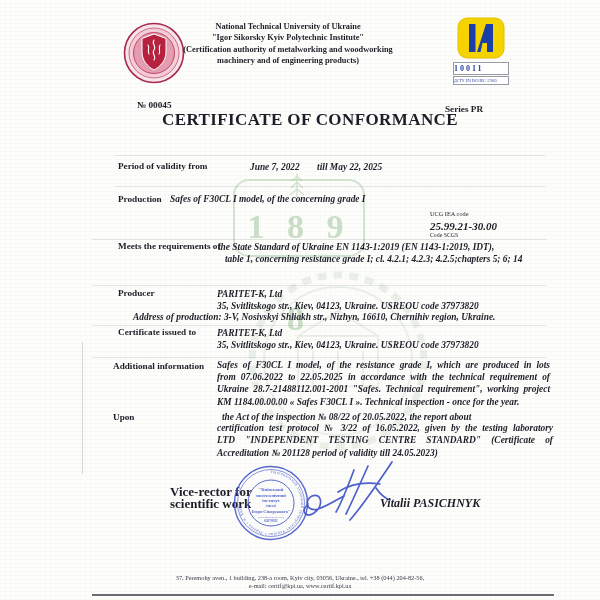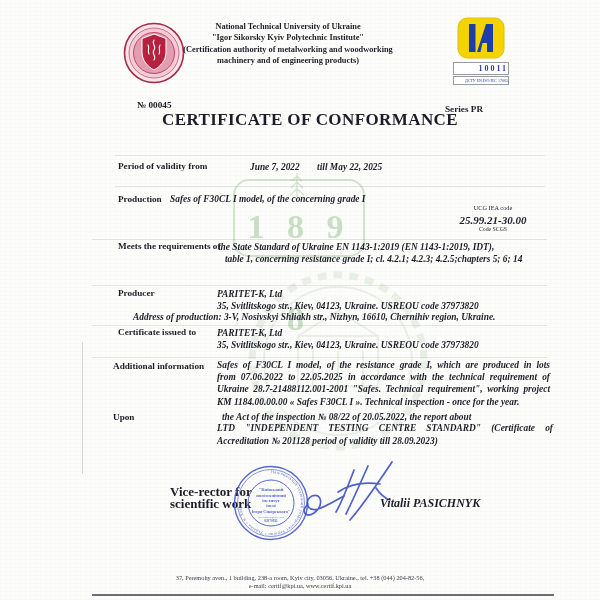--- a/index.html
+++ b/index.html
@@ -63,21 +63,21 @@
     <path d="M32 19 C29 23 35 25 32 29 C29 33 35 35 32 39 M26 24 C28 27 25 30 27 33 M38 24 C36 27 39 30 37 33" stroke="#ffffff" stroke-width="1.1" fill="none" stroke-linecap="round"></path>
   </svg>
 
   <div class="abs" style="left:158px;top:21px;width:260px;text-align:center;font-size:8.3px;line-height:1.38;font-weight:bold">
     <div>National Technical University of Ukraine</div>
     <div>"Igor Sikorsky Kyiv Polytechnic Institute"</div>
     <div>(Certification authority of metalworking and woodworking</div>
     <div>machinery and of engineering products)</div>
   </div>
 
-  <div class="abs" style="left:452px;top:17px;width:58px;text-align:right">
+  <div class="abs" style="left:452px;top:17px;width:58px;text-align:left">
     <svg width="48" height="42" viewBox="0 0 48 42" style="display:block;margin:0 auto">
       <rect x="1" y="1" width="46" height="40" rx="9" fill="#f5d300" stroke="#e3c000" stroke-width="1"></rect>
       <rect x="12" y="7" width="6.5" height="28" fill="#1c3ea8"></rect>
       <polygon points="20,35 29,7 36,7 36,35 30,35 30,26 25.5,26 23.5,35" fill="#1c3ea8"></polygon>
     </svg>
     <div style="margin:3px auto 0;width:54px;border:1px solid #9a9aa5;background:#ffffff;font-size:8px;letter-spacing:2px;color:#2b3f9e;font-weight:bold;line-height:11px">10011</div>
     <div style="margin:1px auto 0;width:54px;border:1px solid #9a9aa5;background:#ffffff;font-size:4px;color:#2b3f9e;line-height:7px;overflow:hidden;white-space:nowrap">ДСТУ EN ISO/IEC 17065</div>
   </div>
 
   <div class="abs lbl" style="left:137px;top:100px">№ 00045</div>
@@ -89,21 +89,21 @@
   <div class="abs lbl" style="left:118px;top:161px">Period of validity from</div>
   <div class="abs line" style="left:250px;top:161px;font-size:9.4px">
     <span class="bi">June 7, 2022</span>
     <span class="bi" style="margin-left:15px">till</span>
     <span class="bi" style="">May 22, 2025</span>
   </div>
 
   <div class="abs lbl" style="left:118px;top:194px">Production</div>
   <div class="abs val" style="left:170px;top:194px">Safes of F30CL I model, of the concerning grade I</div>
 
-  <div class="abs" style="left:430px;top:204px;width:126px;text-align:center">
+  <div class="abs" style="left:430px;top:210px;width:126px;">
     <div style="font-size:6.3px">UCG IEA code</div>
     <div class="bi" style="font-size:11px;margin-top:3px">25.99.21-30.00</div>
     <div style="font-size:5.8px">Code SCGS</div>
   </div>
 
   <div class="abs lbl" style="left:118px;top:241px">Meets the requirements of</div>
   <div class="abs" style="left:218px;top:241px;width:334px">
     <div class="val line">the State Standard of Ukraine EN 1143-1:2019 (EN 1143-1:2019, IDT),</div>
     <div class="val line" style="padding-left:7px">table 1, concerning resistance grade I; cl. 4.2.1; 4.2.3; 4.2.5;chapters 5; 6; 14</div>
   </div>
@@ -121,22 +121,23 @@
   <div class="abs" style="left:217px;top:360px;width:333px">
     <div class="val jline">Safes of F30CL I model, of the resistance grade I, which are produced in lots</div>
     <div class="val jline">from 07.06.2022 to 22.05.2025 in accordance with the technical requirement of</div>
     <div class="val jline">Ukraine 28.7-21488112.001-2001 "Safes. Technical requirement", working project</div>
     <div class="val line">KM 1184.00.00.00 « Safes F30CL I ». Technical inspection - once for the year.</div>
   </div>
 
   <div class="abs lbl" style="left:113px;top:412px">Upon</div>
   <div class="abs" style="left:217px;top:411px;width:336px">
     <div class="val line" style="padding-left:5px">the Act of the inspection № 08/22 of 20.05.2022, the report about</div>
+    <div class="val jline">certification test protocol № 3/22 of 16.05.2022, given by the testing laboratory</div>
     <div class="val jline">LTD "INDEPENDENT TESTING CENTRE STANDARD" (Certificate of</div>
-    <div class="val line">Accreditation № 201128 period of validity till 28.09.2023)</div>
+    <div class="val line">Accreditation № 201128 period of validity till 24.05.2023)</div>
   </div>
 
   <div class="abs b" style="left:170px;top:486px;font-size:13px;line-height:12px">
     <div>Vice-rector for</div>
     <div>scientific work</div>
   </div>
 
   <svg class="abs" style="left:232px;top:464px;opacity:0.88" width="78" height="78" viewBox="0 0 78 78">
     <defs>
       <path id="ringpath" d="M39 9 a30 30 0 1 1 -0.01 0"></path>

